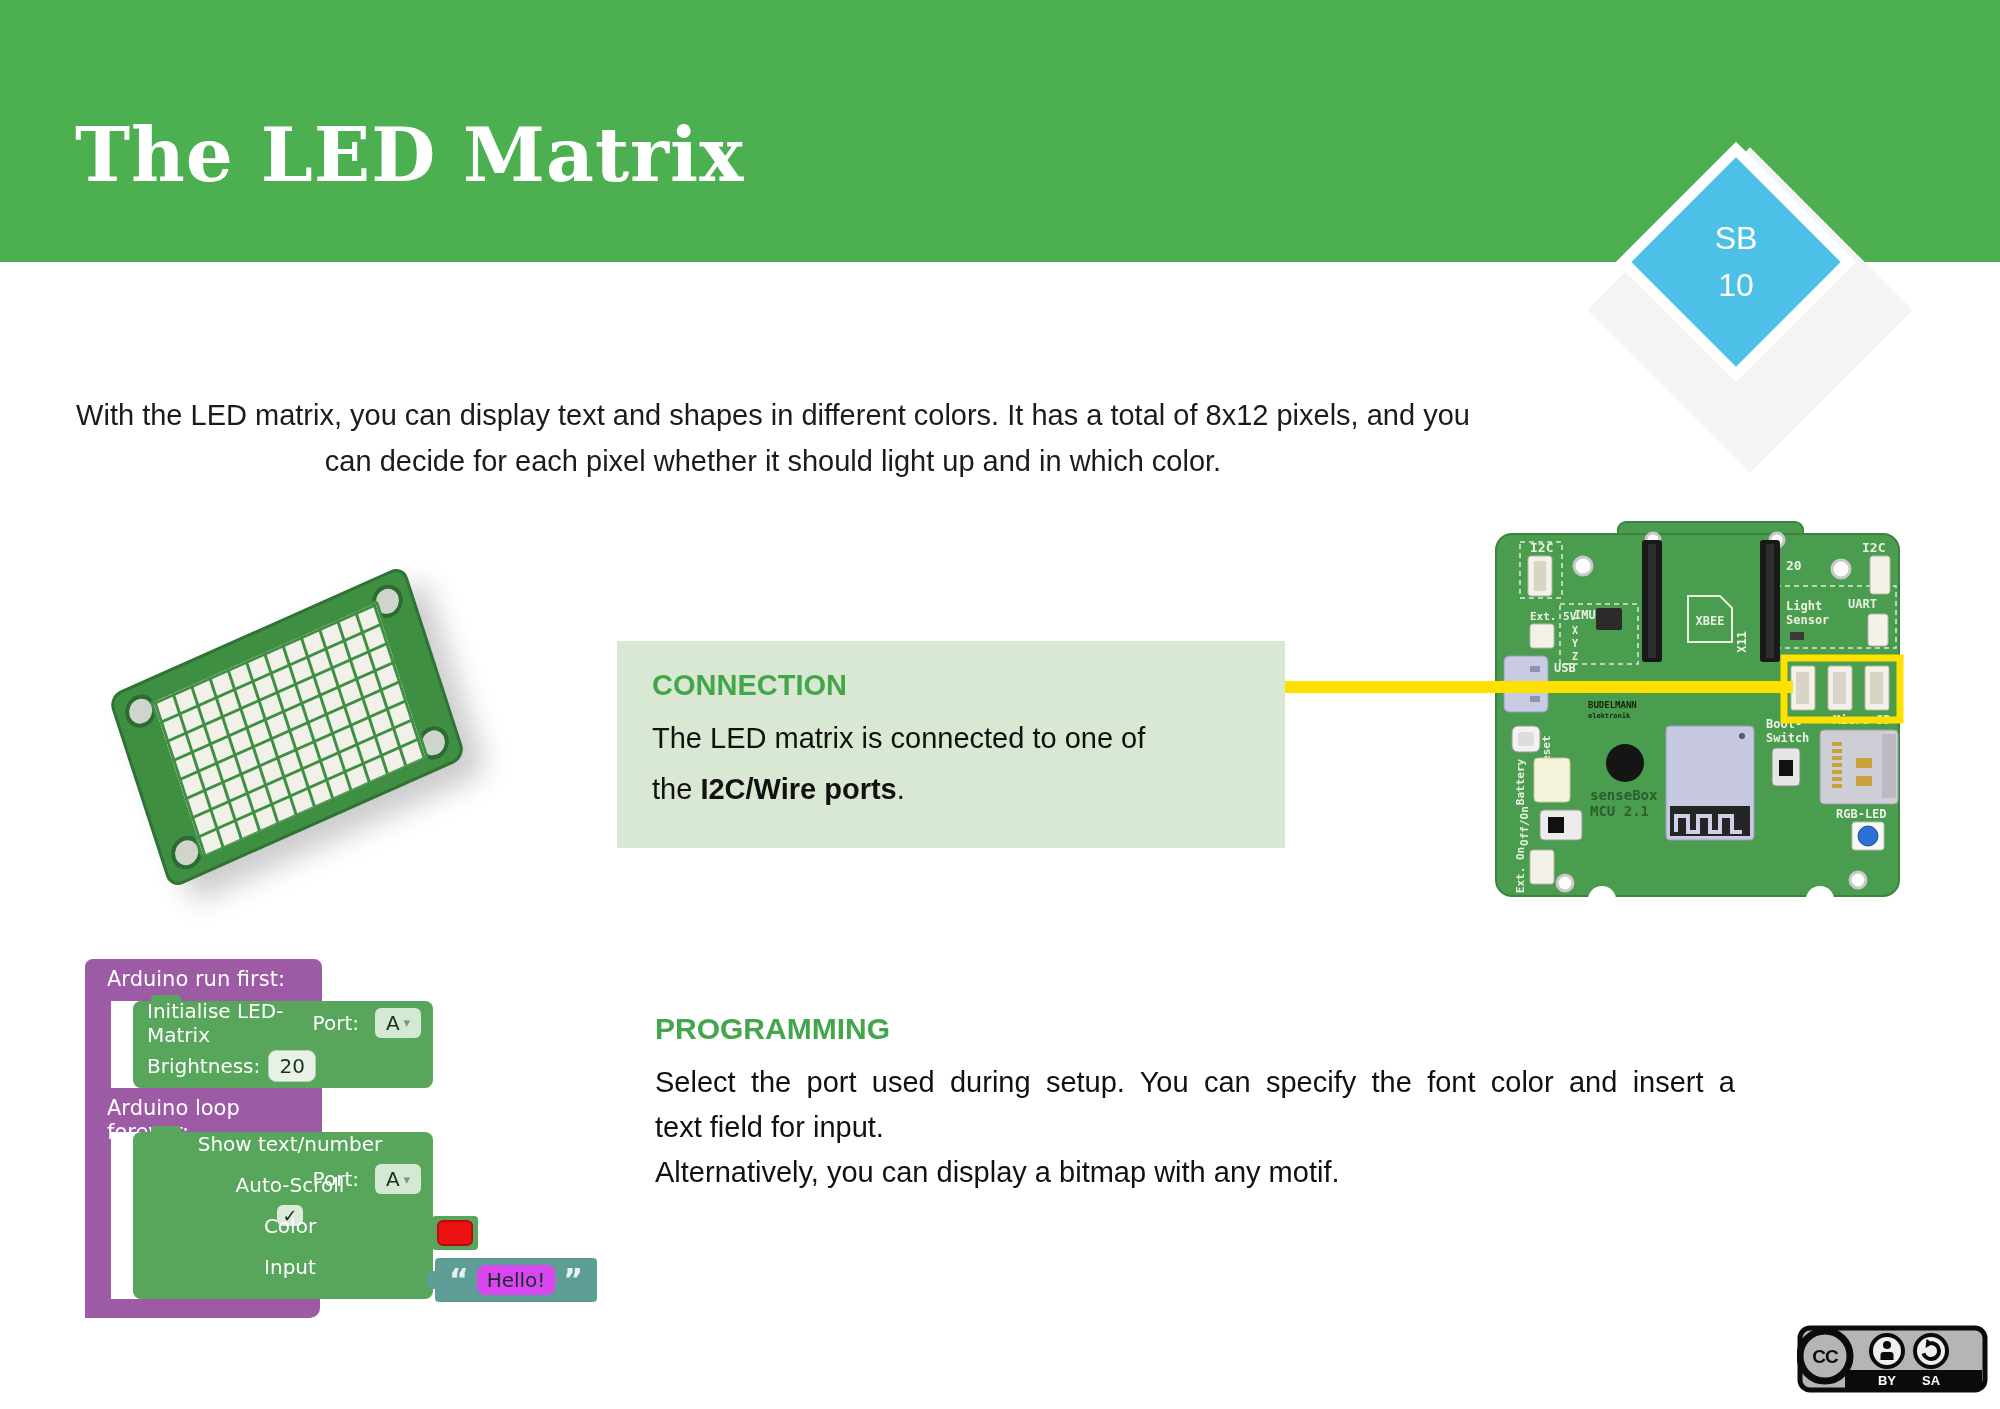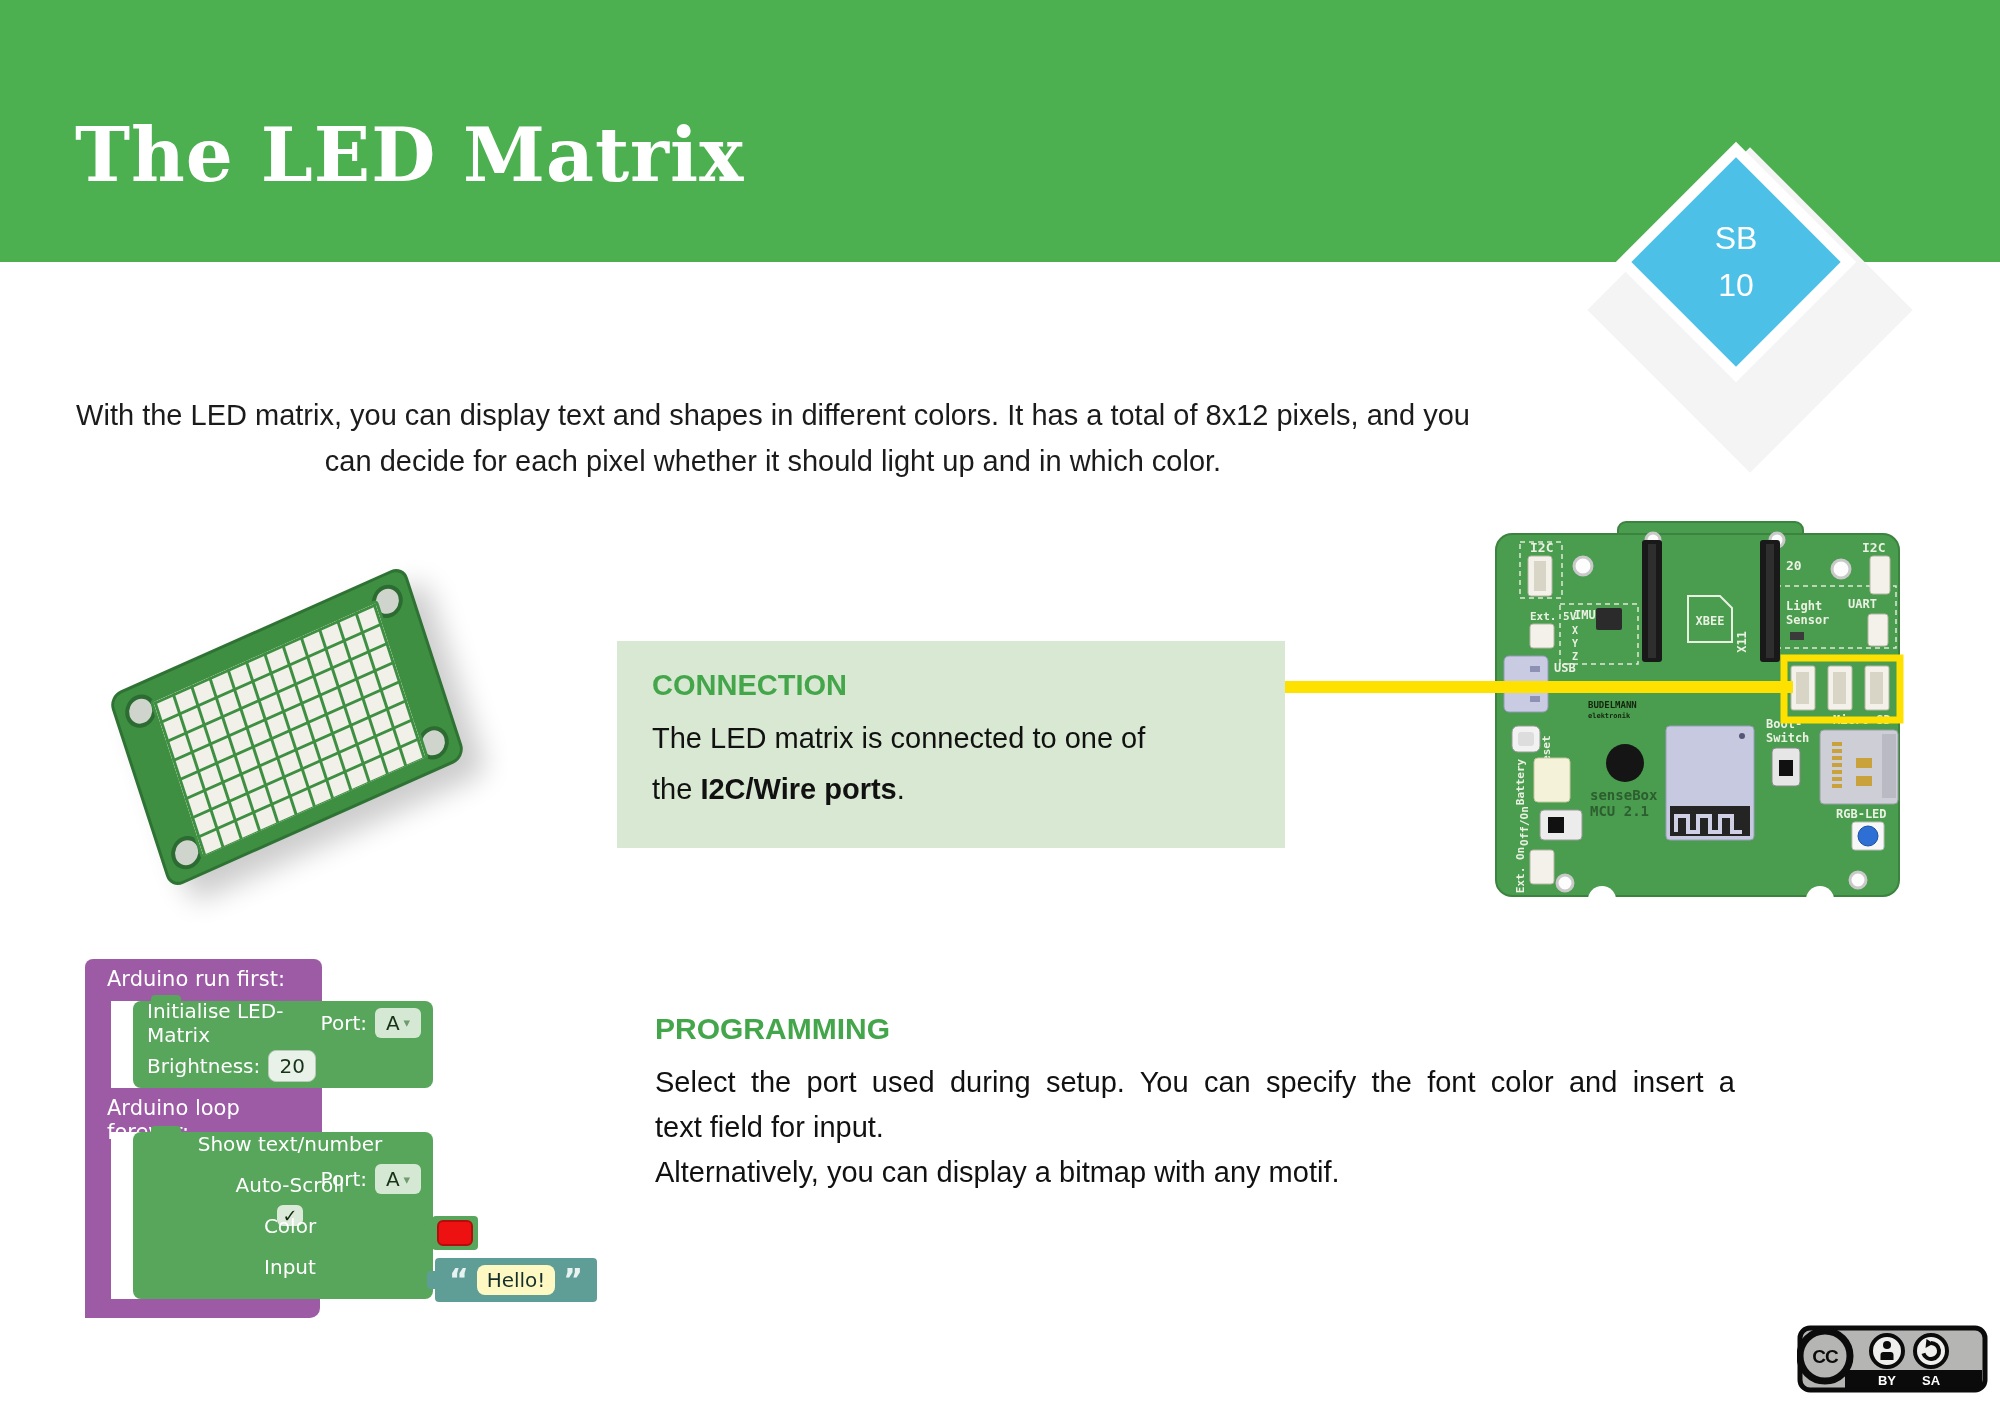--- a/index.html
+++ b/index.html
@@ -58,28 +58,28 @@
   .g2{left:48px;top:173px;width:300px;height:167px;}
   .brow{display:flex;align-items:center;gap:8px;padding:0 0 0 14px;font-size:20px;}
   .g1 .brow{height:43px;} .g2 .brow{height:41px;flex-direction:column;}
   .tab{position:absolute;width:30px;height:8px;background:#58a55c;top:-6px;left:18px;border-radius:4px 4px 0 0;}
   .chip{display:inline-flex;align-items:center;justify-content:center;background:#d5e8d3;
         border-radius:6px;height:30px;min-width:34px;padding:0 6px;color:#173317;font-size:20px;}
   .chip .arr{font-size:13px;color:#6f9b6f;margin-left:4px;}
   .chip.val{background:#e9f2e9;border:1px solid #b9ccb9;border-radius:8px;}
   .chip.chk{min-width:26px;width:26px;height:26px;padding:0;border-radius:6px;background:#dcead9;
             color:#102810;font-size:18px;}
-  .port-group{margin-left:auto;margin-right:12px;display:flex;align-items:center;gap:8px;}
+  .port-group{margin-left:auto;margin-right:12px;display:flex;align-items:center;gap:16px;}
   .attach-color{left:347px;top:257px;width:46px;height:34px;background:#58a55c;border-radius:4px;
                 display:flex;align-items:center;justify-content:center;position:absolute;}
   .swatch{width:32px;height:22px;background:#ee1111;border:2px solid #b50d0d;border-radius:6px;}
   .attach-input{left:350px;top:299px;width:162px;height:44px;background:#5f9e96;border-radius:4px;
                 display:flex;align-items:center;justify-content:center;gap:8px;position:absolute;color:#fff;}
   .attach-input .q{font-size:30px;font-weight:700;line-height:10px;color:#e8f2f0;}
-  .hello{background:#fef9c3;color:#15302c;border-radius:8px;font-size:20px;padding:3px 10px;}
+  .hello{background:#d946ef;color:#15302c;border-radius:8px;font-size:20px;padding:3px 10px;}
   .nub{position:absolute;left:-8px;top:13px;width:10px;height:18px;border-radius:4px 0 0 4px;}
   .nub.t{background:#5f9e96;} .nub.g{background:#58a55c;top:8px;}
 
   
   .prog{left:655px;top:1012px;width:1080px;}
   .prog-head{font-size:30px;font-weight:700;color:#44a64b;margin:0 0 14px 0;}
   .pline{font-size:29px;line-height:45px;color:#111;}
   .just{text-align:justify;text-align-last:justify;}
 
   

